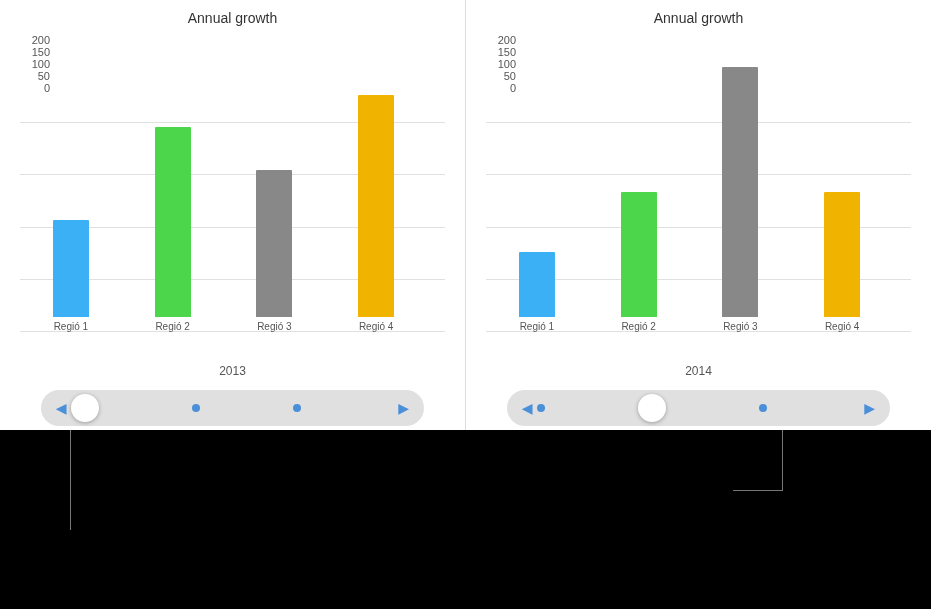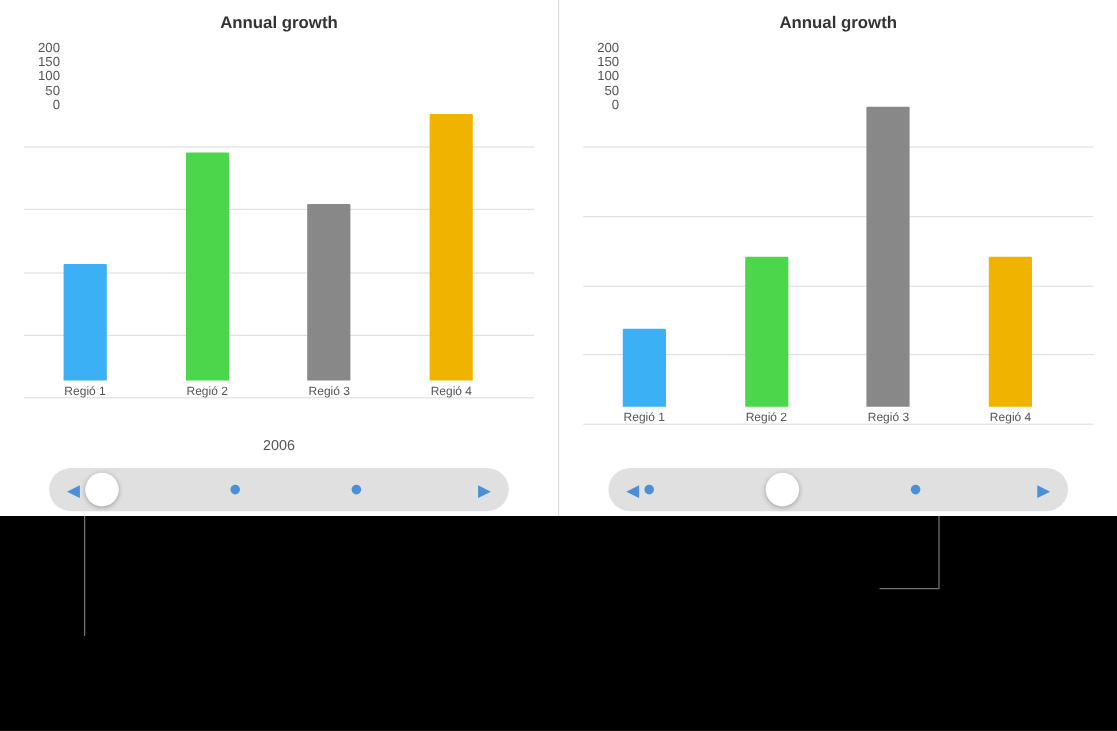--- a/index.html
+++ b/index.html
@@ -29,21 +29,20 @@
       position: relative;
     }
     .chart-container:first-child {
       border-right: 1px solid #ddd;
     }
     .chart-title {
       font-size: 14px;
       color: #333;
       margin-bottom: 8px;
       text-align: center;
-      font-weight: bold;
     }
     .chart-wrapper {
       display: flex;
       flex-direction: column;
       width: 100%;
       flex: 1;
     }
     .y-axis {
       display: flex;
       flex-direction: column;
@@ -199,21 +198,21 @@
               <div class="bar-group">
                 <div class="bar" style="height: 147.5px; background: rgb(136, 136, 136);"></div>
                 <div class="bar-label">Regió 3</div>
               </div>
               <div class="bar-group">
                 <div class="bar" style="height: 222.5px; background: rgb(240, 180, 0);"></div>
                 <div class="bar-label">Regió 4</div>
               </div>
             </div>
           </div>
-          <div class="x-axis-label">2006</div>
+          <div class="x-axis-label">2013</div>
         </div>
       </div>
       <div class="slider-bar">
         <div class="slider-arrow">◀</div>
         <div class="slider-thumb"></div>
         <div class="slider-spacer"></div>
         <div class="slider-dot"></div>
         <div class="slider-spacer"></div>
         <div class="slider-dot"></div>
         <div class="slider-spacer"></div>
@@ -251,20 +250,21 @@
               <div class="bar-group">
                 <div class="bar" style="height: 250px; background: rgb(136, 136, 136);"></div>
                 <div class="bar-label">Regió 3</div>
               </div>
               <div class="bar-group">
                 <div class="bar" style="height: 125px; background: rgb(240, 180, 0);"></div>
                 <div class="bar-label">Regió 4</div>
               </div>
             </div>
           </div>
+          <div class="x-axis-label">2014</div>
         </div>
       </div>
       <div class="slider-bar">
         <div class="slider-arrow">◀</div>
         <div class="slider-dot"></div>
         <div class="slider-spacer"></div>
         <div class="slider-thumb"></div>
         <div class="slider-spacer"></div>
         <div class="slider-dot"></div>
         <div class="slider-spacer"></div>

